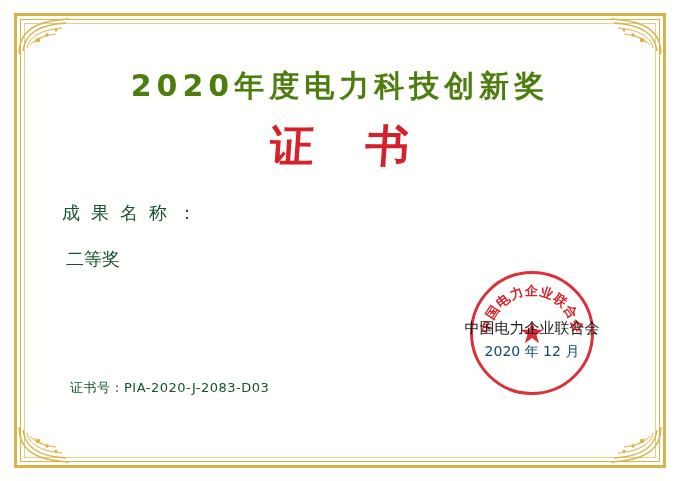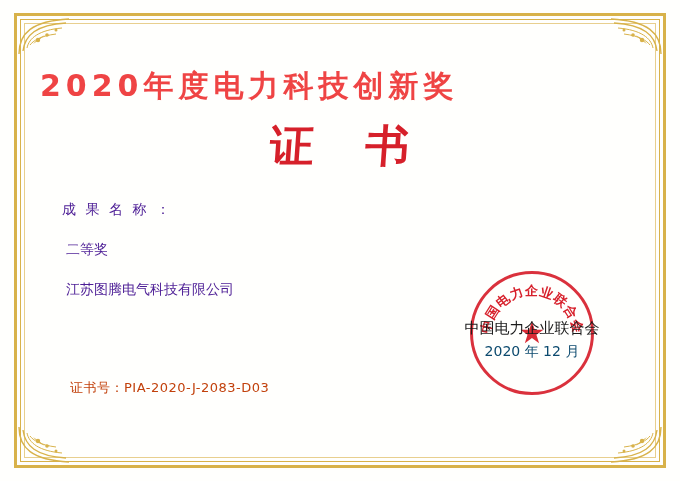--- a/index.html
+++ b/index.html
@@ -67,25 +67,26 @@
   
   .content {
     position: absolute;
     left: 40px;
     top: 40px;
     right: 40px;
     bottom: 40px;
   }
 
   .title {
+    text-align: center;
     margin-top: 26px;
     font-family: "DejaVu Sans", "Liberation Sans", sans-serif;
     font-size: 30px;
     font-weight: bold;
-    color: #ef4444;
+    color: #4d7c0f;
     letter-spacing: 5px;
     white-space: nowrap;
   }
 
   .subtitle-wrap {
     text-align: center;
     margin-top: 12px;
     height: 56px;
   }
   .subtitle {
@@ -101,43 +102,43 @@
   }
 
   .fields {
     margin-top: 26px;
     padding-left: 22px;
   }
   .field-row {
     display: flex;
     align-items: baseline;
     margin-bottom: 22px;
-    font-family: Liberation Serif, serif;
-    font-size: 14px;
-    color: #4c1d95;
+    font-family: Liberation Sans, sans-serif;
+    font-size: 18px;
+    color: #14532d;
   }
   .field-label {
     flex: 0 0 auto;
     letter-spacing: 3px;
     white-space: nowrap;
   }
   .field-value {
     flex: 1 1 auto;
     margin-left: 4px;
     letter-spacing: 0px;
     white-space: nowrap;
   }
 
   .cert-no {
     position: absolute;
     left: 30px;
     bottom: 44px;
     font-family: "DejaVu Sans", "Liberation Sans", sans-serif;
     font-size: 13px;
-    color: #c2410c;
+    color: #14532d;
     letter-spacing: 0.5px;
     white-space: nowrap;
   }
 
   
   .seal {
     position: absolute;
     right: 46px;
     bottom: 46px;
     width: 124px;
@@ -283,21 +284,20 @@
 
       <div class="field-row">
         <span class="field-label">成 果 名 称 ：</span>
       </div>
 
       <div class="field-row">
         <span class="field-value">二等奖</span>
       </div>
 
       <div class="field-row">
-        <span class="field-value">江苏图腾电气科技有限公司</span>
       </div>
 
     </div>
 
     <div class="cert-no">证书号：PIA-2020-J-2083-D03</div>
 
     <div class="seal">
       <div class="seal-ring"></div>
       <div class="seal-arc-text">
         <svg viewBox="0 0 124 124" xmlns="http://www.w3.org/2000/svg">

